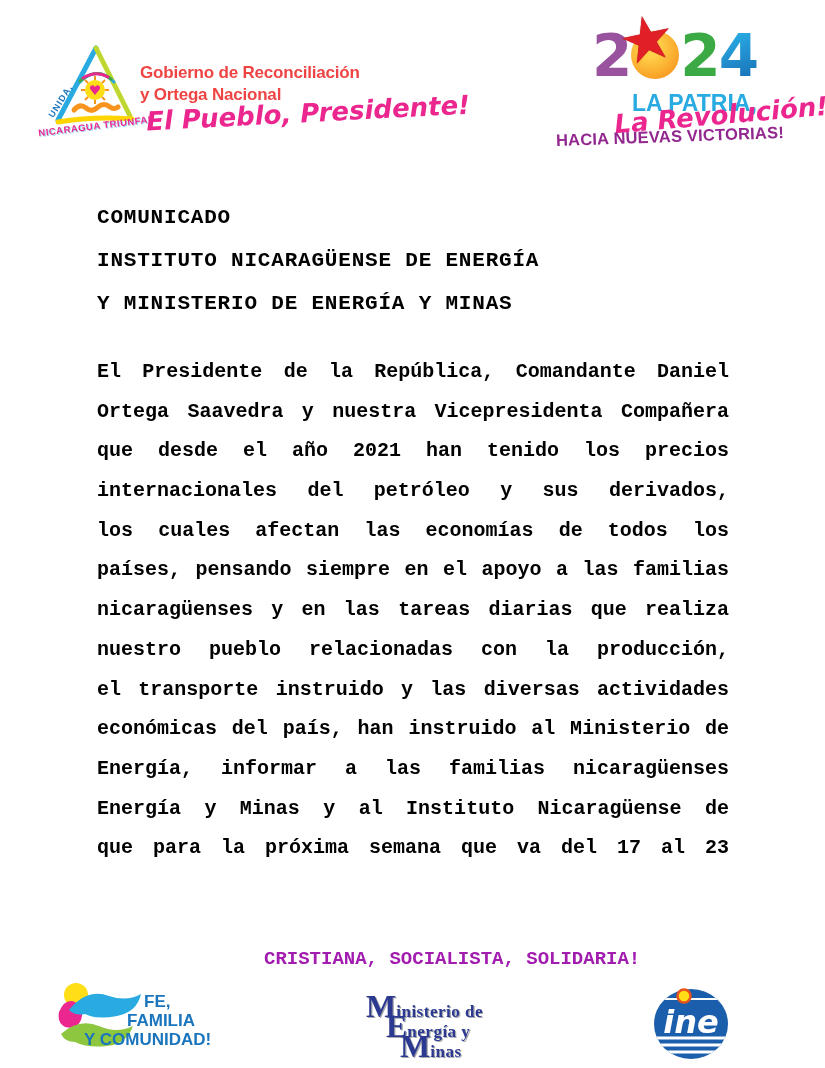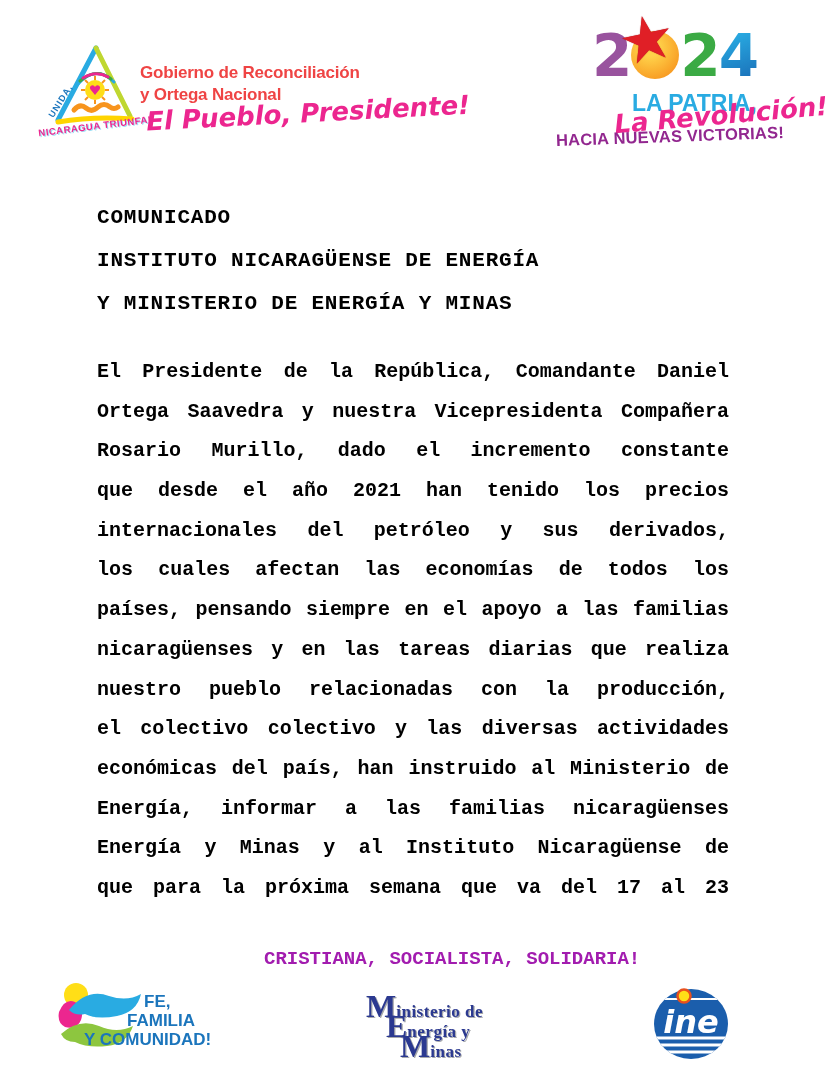--- a/index.html
+++ b/index.html
@@ -188,28 +188,27 @@
 
   <div class="doc-title">
     <div>COMUNICADO</div>
     <div>INSTITUTO NICARAGÜENSE DE ENERGÍA</div>
     <div>Y MINISTERIO DE ENERGÍA Y MINAS</div>
   </div>
 
   <div class="doc-body">
     <div class="body-line">El Presidente de la República, Comandante Daniel</div>
     <div class="body-line">Ortega Saavedra y nuestra Vicepresidenta Compañera</div>
-    <div class="body-line">Rosario Murillo, dado el incremento constante</div>
     <div class="body-line">que desde el año 2021 han tenido los precios</div>
     <div class="body-line">internacionales del petróleo y sus derivados,</div>
     <div class="body-line">los cuales afectan las economías de todos los</div>
     <div class="body-line">países, pensando siempre en el apoyo a las familias</div>
     <div class="body-line">nicaragüenses y en las tareas diarias que realiza</div>
     <div class="body-line">nuestro pueblo relacionadas con la producción,</div>
-    <div class="body-line">el colectivo colectivo y las diversas actividades</div>
+    <div class="body-line">el transporte instruido y las diversas actividades</div>
     <div class="body-line">económicas del país, han instruido al Ministerio de</div>
     <div class="body-line">Energía, informar a las familias nicaragüenses</div>
     <div class="body-line">Energía y Minas y al Instituto Nicaragüense de</div>
     <div class="body-line">que para la próxima semana que va del 17 al 23</div>
   </div>
 
   <div class="footer-slogan">CRISTIANA, SOCIALISTA, SOLIDARIA!</div>
 
   <div class="fe-logo">
     <svg class="fe-waves" width="95" height="75" viewBox="0 0 95 75">

